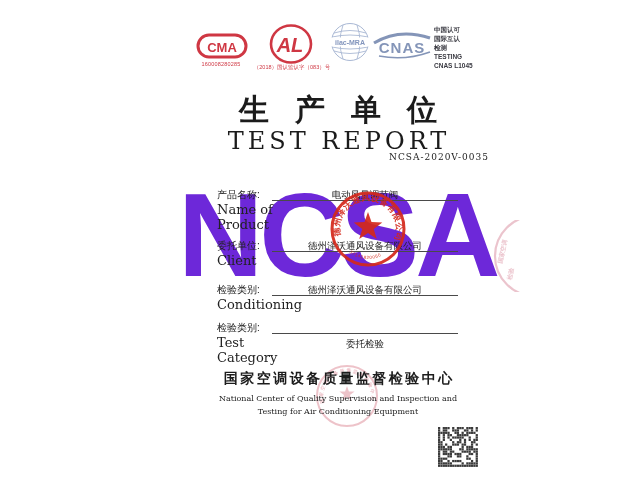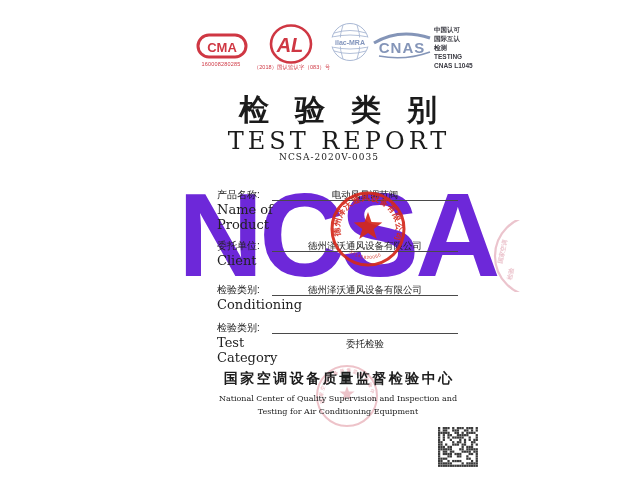--- a/index.html
+++ b/index.html
@@ -14,21 +14,21 @@
   
   .cma-num{left:191px;top:61px;width:60px;text-align:center;font-size:5.5px;color:#cf3743;letter-spacing:.2px;z-index:2;}
   .cal-cap{left:245px;top:64px;width:94px;text-align:center;font-size:5.5px;color:#cf3743;z-index:2;}
   .accr{left:434px;top:25px;width:50px;font-size:6.5px;font-weight:bold;color:#3a3a42;line-height:9px;z-index:2;}
 
   
   .title-zh{left:165px;top:90px;width:346px;text-align:center;font-size:30px;font-weight:bold;
             letter-spacing:26px;text-indent:26px;color:#1b1b1b;z-index:2;}
   .title-en{left:177px;top:127px;width:320px;text-align:center;font-size:24px;letter-spacing:4px;text-indent:4px;
             font-family:"DejaVu Serif",serif;color:#1b1b1b;z-index:2;}
-  .report-no{left:169px;top:152px;width:320px;text-align:center;font-size:9px;letter-spacing:1px;
+  .report-no{left:169px;top:152px;width:320px;text-align:right;font-size:9px;letter-spacing:1px;
              font-family:"DejaVu Serif",serif;color:#222;z-index:2;}
 
   
   .lab-zh{left:217px;width:70px;font-size:10px;color:#222;z-index:2;}
   .lab-en{left:217px;width:90px;font-size:13px;font-family:"DejaVu Serif",serif;color:#222;z-index:2;}
   .fline{left:272px;width:186px;height:0;border-top:1px solid #4a4a4a;z-index:1;}
   .fval{left:272px;width:186px;text-align:center;font-size:9.5px;color:#222;z-index:2;}
 
   
   .foot-zh{left:168px;top:370px;width:340px;text-align:center;font-size:14px;font-weight:bold;
@@ -84,21 +84,21 @@
   </svg>
 
   <div class="abs accr">
     <div>中国认可</div>
     <div>国际互认</div>
     <div>检测</div>
     <div>TESTING</div>
     <div>CNAS L1045</div>
   </div>
 
-  <div class="abs title-zh">检验类别</div>
+  <div class="abs title-zh">生产单位</div>
   <div class="abs title-en">TEST REPORT</div>
   <div class="abs report-no">NCSA-2020V-0035</div>
 
   <div>
     <div class="abs lab-zh" style="top:188px">产品名称:</div>
     <div class="abs fval" style="top:189px">电动风量调节阀</div>
     <div class="abs fline" style="top:200px"></div>
     <div class="abs lab-en" style="top:202px">Name of Product</div>
   </div>
 

